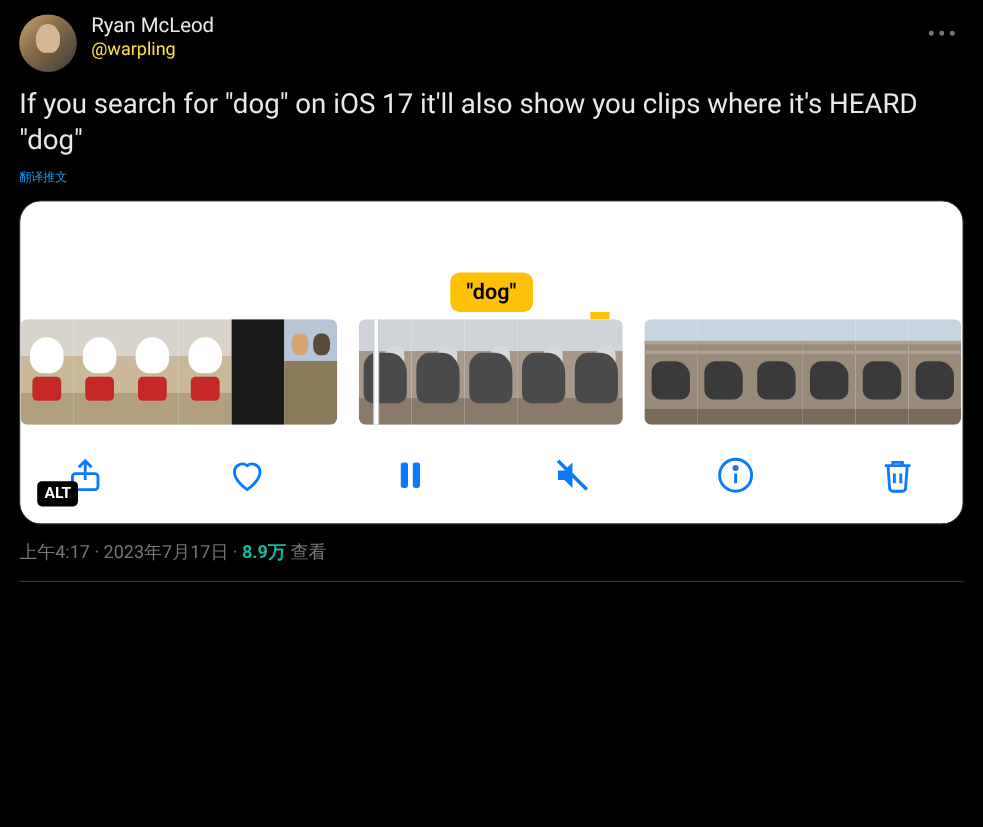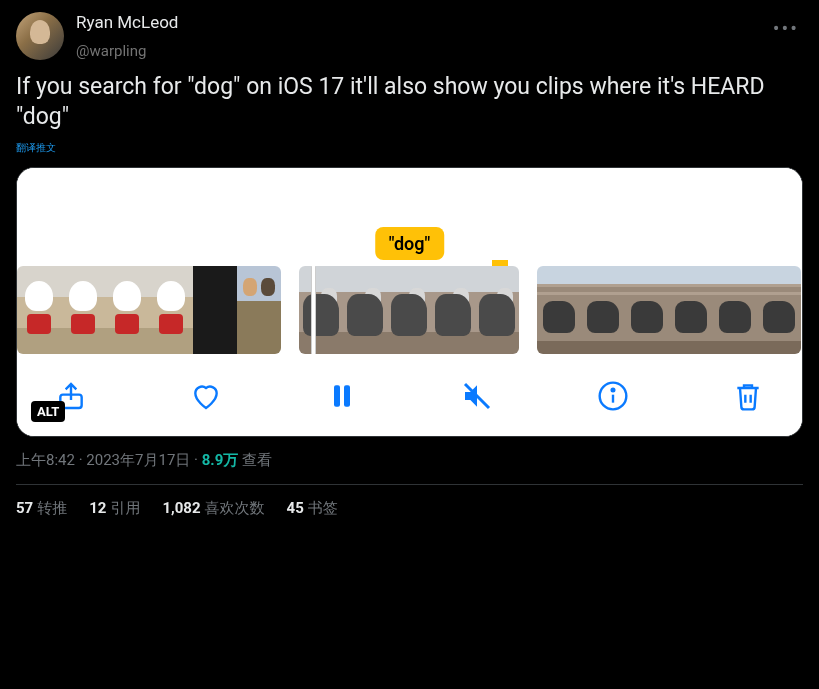--- a/index.html
+++ b/index.html
@@ -38,22 +38,21 @@
     border-radius: 50% 50% 40% 40%;
   }
   .names { flex: 1; }
   .display-name {
     font-weight: 400;
     font-size: 17px;
     color: #e7e9ea;
   }
   .handle {
     font-size: 15px;
-    color: #737373;
-    margin-top: 10px;
+    color: #fde047;
   }
   .more {
     color: #71767b;
     font-size: 20px;
     letter-spacing: 2px;
     cursor: pointer;
     padding: 4px;
   }
   .tweet-text {
     font-size: 23px;
@@ -278,25 +277,19 @@
         <svg viewBox="0 0 24 24" fill="none" stroke="currentColor" stroke-width="1.8">
             <path d="M4 6h16M9 6V4h6v2M6 6l1 14a2 2 0 0 0 2 2h6a2 2 0 0 0 2-2l1-14M10 11v6M14 11v6"></path>
           </svg>
       </div>
     </div>
 
     <div class="alt-badge">ALT</div>
   </div>
 
   <div class="meta">
-    <span>上午8:42</span><span> · </span><span>2023年7月17日</span><span> · </span><span class="views-count">8.9万</span><span> 查看</span>
+    <span>上午4:17</span><span> · </span><span>2023年7月17日</span><span> · </span><span class="views-count">8.9万</span><span> 查看</span>
   </div>
 
   <hr class="divider">
 
-  <div class="stats">
-    <span class="stat-item"><span class="num">57</span><span>转推</span></span>
-    <span class="stat-item"><span class="num">12</span><span>引用</span></span>
-    <span class="stat-item"><span class="num">1,082</span><span>喜欢次数</span></span>
-    <span class="stat-item"><span class="num">45</span><span>书签</span></span>
-  </div>
 
 </div>
 
 </body></html>

